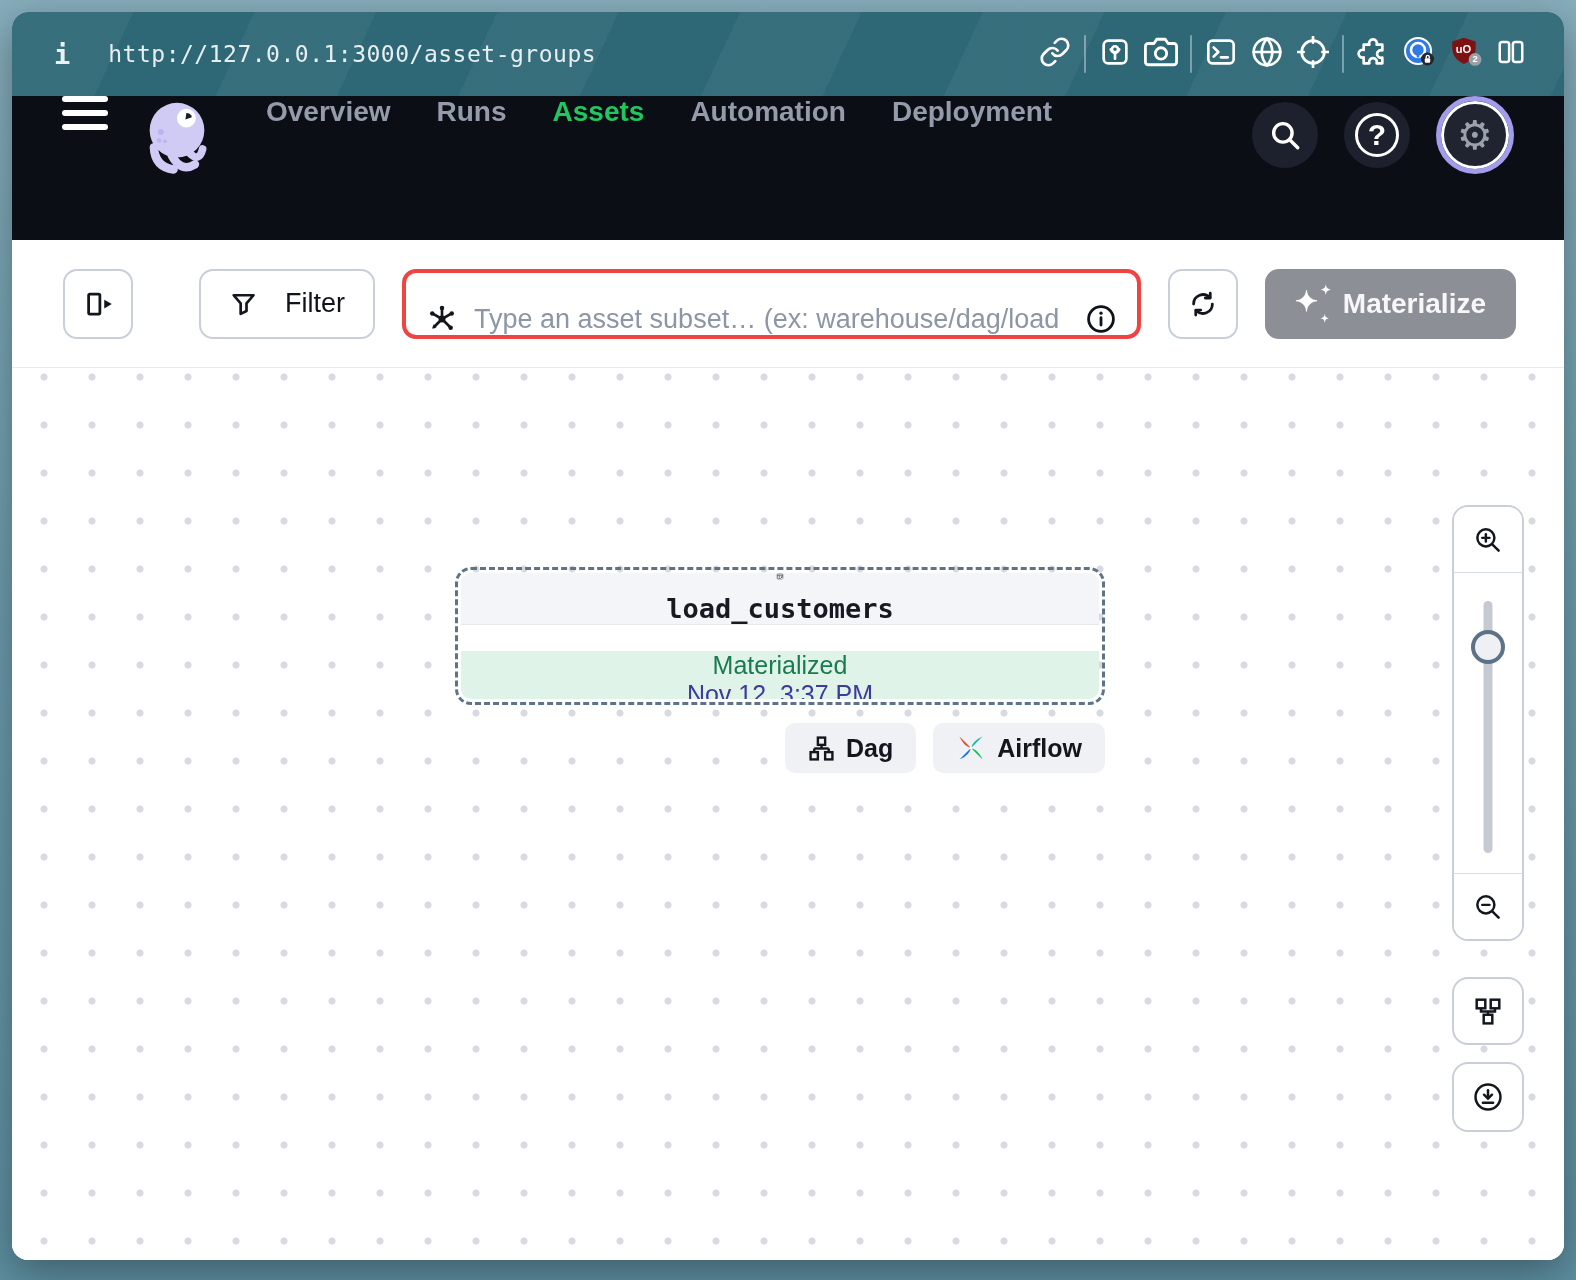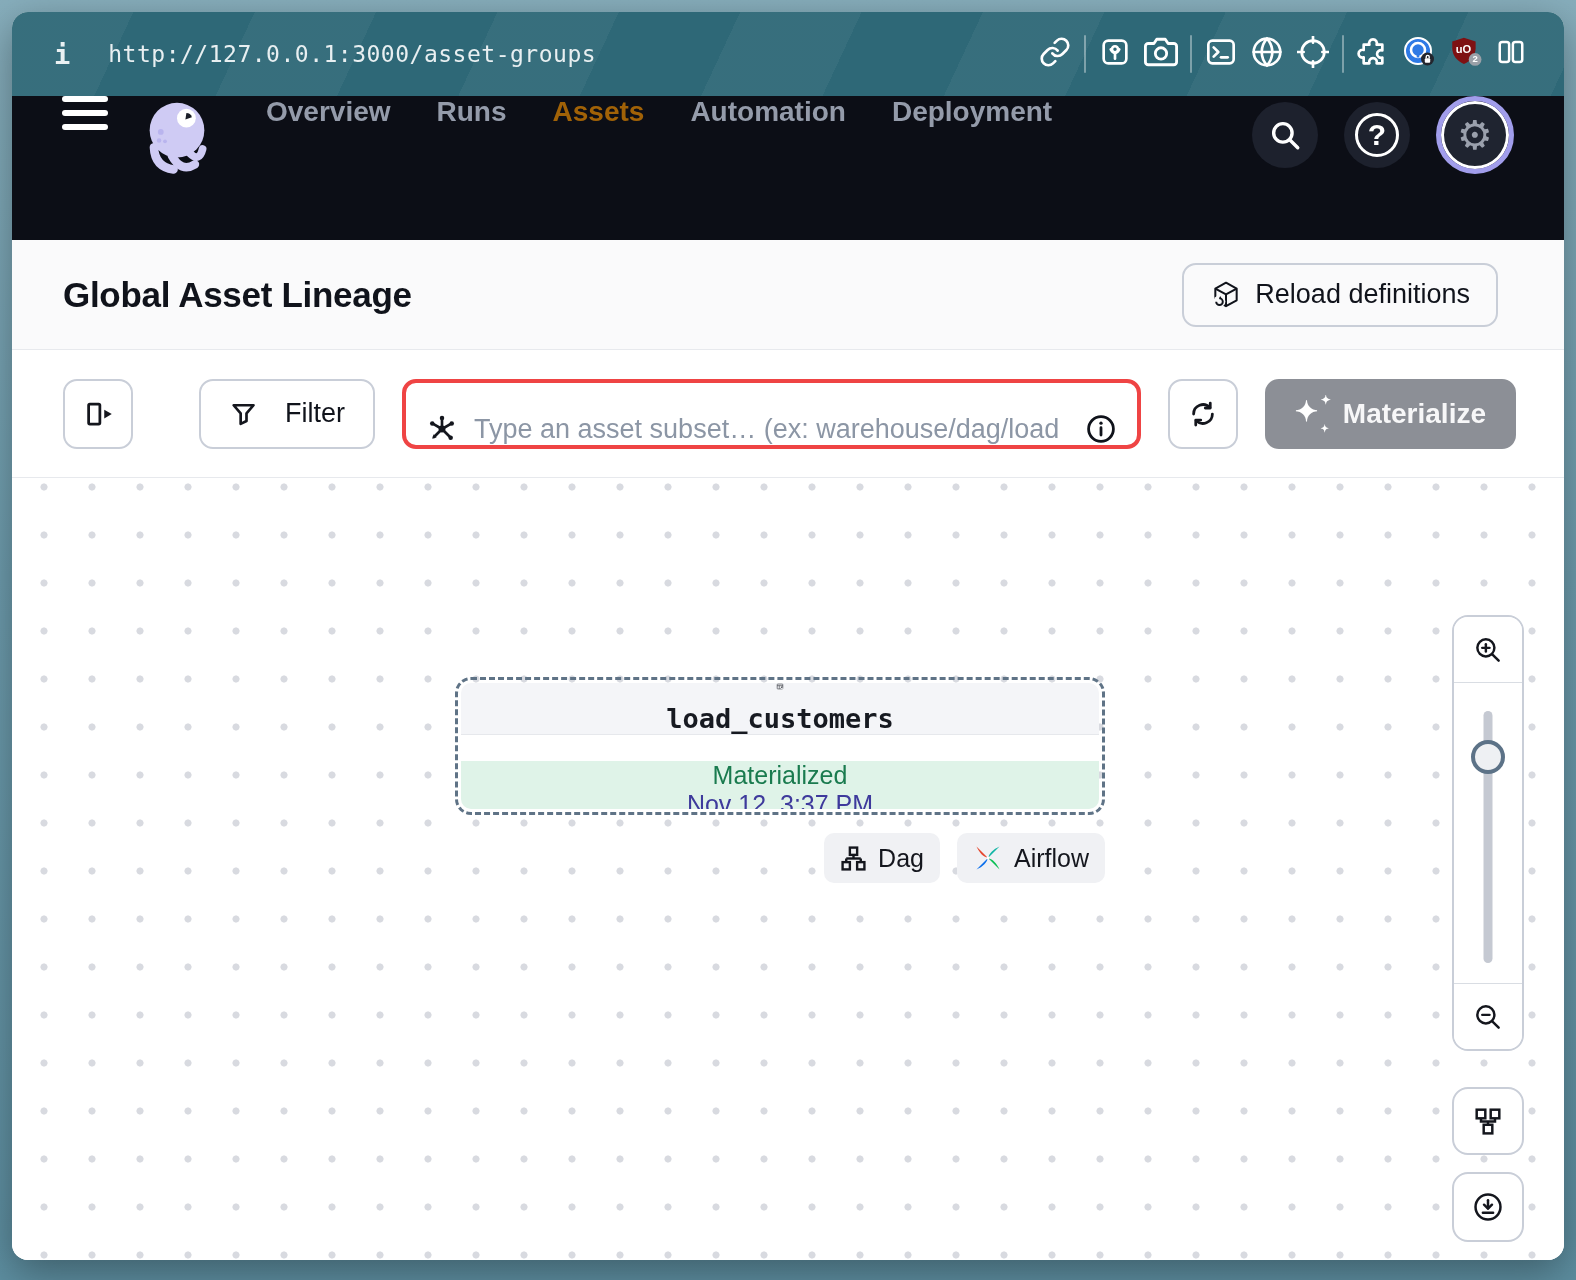--- a/index.html
+++ b/index.html
@@ -30,21 +30,21 @@
   
   .navbar {
     height:144px; flex:0 0 144px; background:#0C0E16;
     display:flex; align-items:flex-start; padding:0 50px;
   }
   .hamburger { width:46px; display:flex; flex-direction:column; gap:8px; cursor:pointer; }
   .hamburger span { height:6px; background:#fff; border-radius:3px; }
   .logo { width:82px; height:82px; margin-left:28px; }
   .nav-links { display:flex; gap:46px; margin-left:48px; }
   .nav-link { font-size:28px; font-weight:600; color:#949BAA; cursor:pointer; }
-  .nav-link.active { color:#a16207; font-weight:700; }
+  .nav-link.active { color:#22c55e; font-weight:700; }
   .nav-right { margin-left:auto; display:flex; align-items:center; gap:26px; }
   .nav-circle {
     width:66px; height:66px; border-radius:50%; background:#1D212D;
     display:flex; align-items:center; justify-content:center; cursor:pointer;
   }
   .gear-wrap {
     width:78px; height:78px; border-radius:50%; background:#1F2430;
     border:5px solid #A19DEB; box-shadow:inset 0 0 0 3px #fff;
     display:flex; align-items:center; justify-content:center; cursor:pointer;
   }
@@ -118,22 +118,22 @@
   }
   .asset-mid { height:26px; background:#fff; }
   .asset-status {
     height:48px; background:#DFF3E8; display:flex; align-items:center;
     justify-content:space-between; padding:0 20px; font-size:25px;flex-direction:column;
   }
   .status-label { color:#1A7B4F; }
   .status-time { color:#3E3A9C; }
   .tag-row { position:absolute; top:355px; left:443px; width:650px; display:flex; gap:17px; justify-content:flex-end; }
   .tag {
-    height:50px; padding:0 16px; background:#F0F1F4; border-radius:10px;
-    display:flex; align-items:center; gap:11px; font-size:25px; font-weight:400; color:#14161D;
+    height:50px; padding:0 23px; background:#F0F1F4; border-radius:10px;
+    display:flex; align-items:center; gap:11px; font-size:25px; font-weight:700; color:#14161D;
     cursor:pointer;
   }
   
   .zoom-panel { position:absolute; right:40px; top:137px; width:72px; }
   .zoom-group { border:2px solid #C9CED8; border-radius:16px; background:#fff; overflow:hidden; }
   .zoom-btn { height:66px; display:flex; align-items:center; justify-content:center; cursor:pointer; background:#fff; }
   .zoom-btn.in { border-bottom:1px solid #D9DDE3; }
   .zoom-btn.out { border-top:1px solid #D9DDE3; }
   .zoom-slider { height:300px; position:relative; }
   .zoom-track { position:absolute; left:50%; transform:translateX(-50%); top:28px; height:252px; width:9px; background:#C5C9D2; border-radius:5px; }
@@ -269,34 +269,20 @@
       </div>
       <div class="nav-circle">
         <span class="help-glyph">?</span>
       </div>
       <div class="gear-wrap">
         <span class="gear-glyph">⚙</span>
       </div>
     </div>
   </div>
 
-  <div class="pageheader">
-    <h1 class="page-title">Global Asset Lineage</h1>
-    <button class="reload-btn">
-      <svg width="32" height="32" viewBox="0 0 30 30" fill="none" stroke="#10131B" stroke-width="1.9" stroke-linejoin="round">
-          <path d="M15 3.5 L25 9 V20 L15 25.5 L5 20 V9 Z"></path>
-          <path d="M5 9 L15 14.5 L25 9"></path>
-          <path d="M15 14.5 V25.5"></path>
-          <circle cx="8.8" cy="21" r="5.6" fill="#FAFAFB" stroke="none"></circle>
-          <path d="M5.8 21.3 a3.1 3.1 0 1 0 3.1 -3.1" stroke-width="1.8"></path>
-          <path d="M9.6 16 l-1.2 2.4 2.6 .4" fill="#10131B" stroke="none"></path>
-        </svg>
-      <span>Reload definitions</span>
-    </button>
-  </div>
 
   <div class="toolbar">
     <button class="sq-btn">
       <svg width="30" height="30" viewBox="0 0 24 24">
           <rect x="4.5" y="4" width="9" height="16" rx="1" fill="none" stroke="#14161D" stroke-width="2.2"></rect>
           <polygon points="17,8.5 23,12 17,15.5" fill="#14161D"></polygon>
         </svg>
     </button>
     <button class="filter-btn">
       <svg width="28" height="28" viewBox="0 0 24 24" fill="none" stroke="#14161D" stroke-width="2.3" stroke-linejoin="round" stroke-linecap="round">

